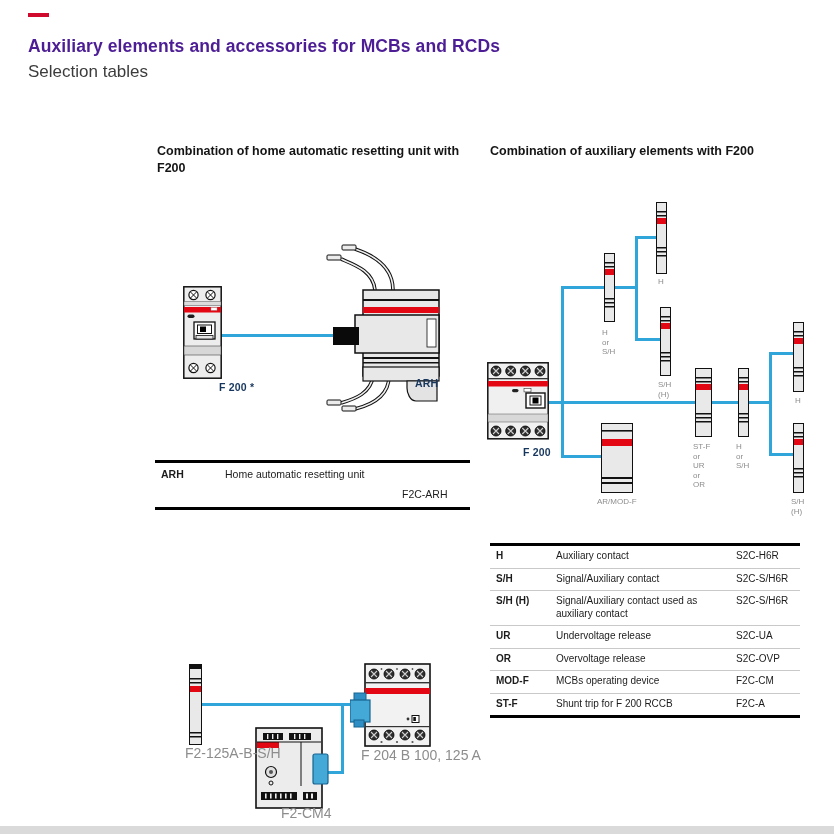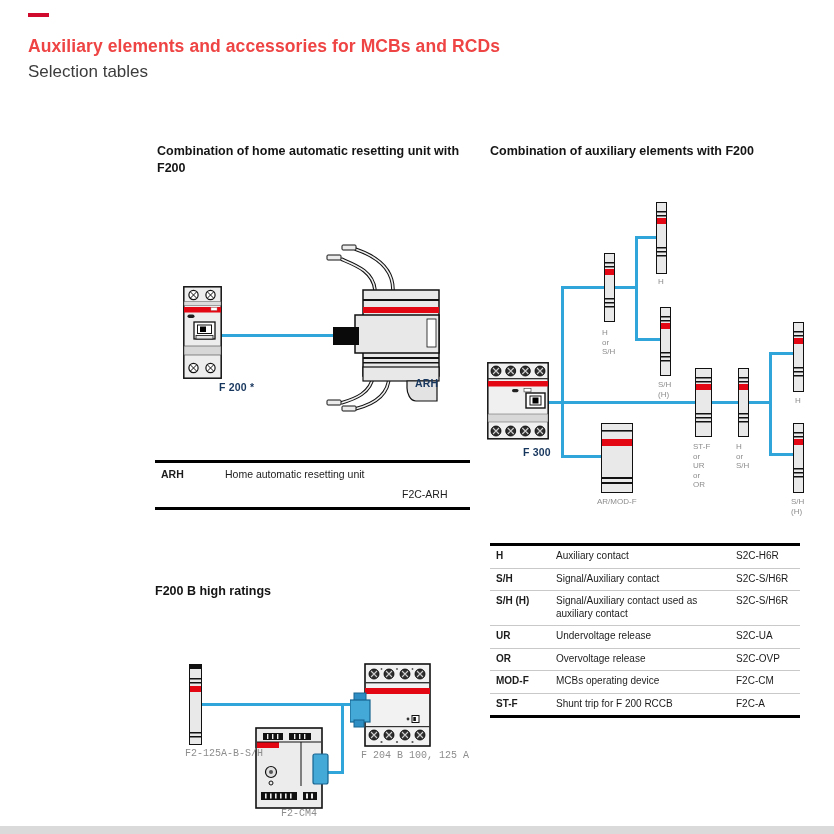--- a/index.html
+++ b/index.html
@@ -2,21 +2,21 @@
 <html style="--red: #e30613; --dash: #cf0a2c; --blue: #2fa5da; --navy: #17365d;"><head>
 <meta charset="utf-8">
 <style>
   :root{ --red:#e30613; --dash:#cf0a2c; --blue:#2fa5da; --navy:#17365d; --gray-label:#8d8d8d; }
   *{box-sizing:border-box; margin:0; padding:0;}
   html,body{width:834px;height:834px;}
   body{font-family:"Liberation Sans", sans-serif; background:#fff;}
   .page{position:relative; width:834px; height:834px; overflow:hidden; background:#fff;}
 
   .accent-dash{position:absolute; left:28px; top:13px; width:21px; height:4px; background:var(--dash);}
-  .title{position:absolute; left:28px; top:36px; font-size:17.5px; font-weight:bold; color:#ef4444; letter-spacing:.1px; white-space:nowrap;}
+  .title{position:absolute; left:28px; top:36px; font-size:17.5px; font-weight:bold; color:#4c1d95; letter-spacing:.1px; white-space:nowrap;}
   .subtitle{position:absolute; left:28px; top:62px; font-size:17px; color:#3c3c3c; white-space:nowrap;}
 
   .sec-heading{position:absolute; font-size:12.5px; font-weight:bold; color:#141414; line-height:17px;}
   .heading-left{left:157px; top:143px; width:320px;}
   .heading-right{left:490px; top:143px; width:344px; white-space:nowrap;}
   .heading-ratings{left:155px; top:583px; width:300px;}
 
   .wire{position:absolute; background:var(--blue);}
 
   
@@ -42,21 +42,21 @@
     background:
       linear-gradient(#111,#111) 0 0/100% 4px no-repeat,
       linear-gradient(#111,#111) 0 13px/100% 1.5px no-repeat,
       linear-gradient(#111,#111) 0 17px/100% 1.5px no-repeat,
       linear-gradient(var(--red),var(--red)) 0 21px/100% 6px no-repeat,
       linear-gradient(#111,#111) 0 67px/100% 1.5px no-repeat,
       linear-gradient(#111,#111) 0 71px/100% 1.5px no-repeat,
       #e9e9e9;}
 
   .dev-label{position:absolute; font-size:8px; line-height:9.5px; color:var(--gray-label); white-space:pre-line;}
-  .dev-label.md{font-size:10px;font-family:Liberation Mono, monospace;}
+  .dev-label.md{font-size:14px;}
   .navy{position:absolute; font-size:10.5px; font-weight:bold; color:var(--navy); letter-spacing:.2px; white-space:nowrap;margin-left:36px;}
 
   svg{position:absolute; display:block;}
 
   
   .tbl{position:absolute; border-top:3px solid #000; border-bottom:3px solid #000;}
   .tbl-left{left:155px; top:460px; width:315px;}
   .tbl-right{left:490px; top:543px; width:310px;}
   .trow{display:flex; align-items:flex-start; padding:4px 0 5px 6px; border-bottom:1px solid #c9c9c9; font-size:10px; color:#1c1c1c; line-height:12.5px;}
   .trow:last-child{border-bottom:none;}
@@ -144,21 +144,20 @@
   <div class="navy" style="left:379px;top:377px">ARH</div>
 
   <div class="tbl tbl-left">
     <div class="trow">
       <span class="tcode">ARH</span>
       <span class="tdesc">Home automatic resetting unit</span>
       <span class="ttype">F2C-ARH</span>
     </div>
   </div>
 
-  <div class="sec-heading heading-ratings">F200 B high ratings</div>
 
   <div class="wire" style="left:201px;top:703px;width:157px;height:3px"></div>
   <div class="wire" style="left:341px;top:704px;width:3px;height:70px"></div>
   <div class="wire" style="left:325px;top:771px;width:19px;height:3px"></div>
 
   <div class="b125" style="left:189px;top:664px;width:13px;height:81px"></div>
 
   <svg style="left:255px;top:726px" width="74" height="84" viewBox="0 0 74 84">
     <rect x="1" y="2" width="66" height="80" fill="#ececec" stroke="#111" stroke-width="1.6"></rect>
     <rect x="8" y="7" width="20" height="7" fill="#111"></rect>
@@ -273,21 +272,21 @@
     </g>
     <rect x="1" y="16" width="60" height="1.3" fill="#333"></rect>
     <rect x="1" y="19" width="60" height="5.5" fill="var(--red)"></rect>
     <rect x="25" y="27" width="6.5" height="3.2" rx="1.6" fill="#222"></rect>
     <rect x="37" y="26.5" width="7" height="3.4" fill="#fff" stroke="#333" stroke-width="0.6"></rect>
     <rect x="39" y="31" width="19" height="15" fill="#fff" stroke="#111" stroke-width="1.4"></rect>
     <rect x="43" y="34" width="11" height="9" fill="#fff" stroke="#111" stroke-width="1"></rect>
     <rect x="45.5" y="35.5" width="6" height="6" fill="#000"></rect>
     <rect x="1" y="52" width="60" height="8" fill="#d8d8d8" stroke="#555" stroke-width="0.5"></rect>
   </svg>
-  <div class="navy" style="left:487px;top:446px">F 300</div>
+  <div class="navy" style="left:487px;top:446px">F 200</div>
 
   <div class="aux" style="left:656px;top:202px;width:11px;height:72px"></div>
   <div class="aux" style="left:604px;top:253px;width:11px;height:69px"></div>
   <div class="aux" style="left:660px;top:307px;width:11px;height:69px"></div>
   <div class="aux" style="left:695px;top:368px;width:17px;height:69px"></div>
   <div class="aux" style="left:738px;top:368px;width:11px;height:69px"></div>
   <div class="aux" style="left:793px;top:322px;width:11px;height:70px"></div>
   <div class="aux" style="left:793px;top:423px;width:11px;height:70px"></div>
   <div class="armod" style="left:601px;top:423px;width:32px;height:70px"></div>
 

